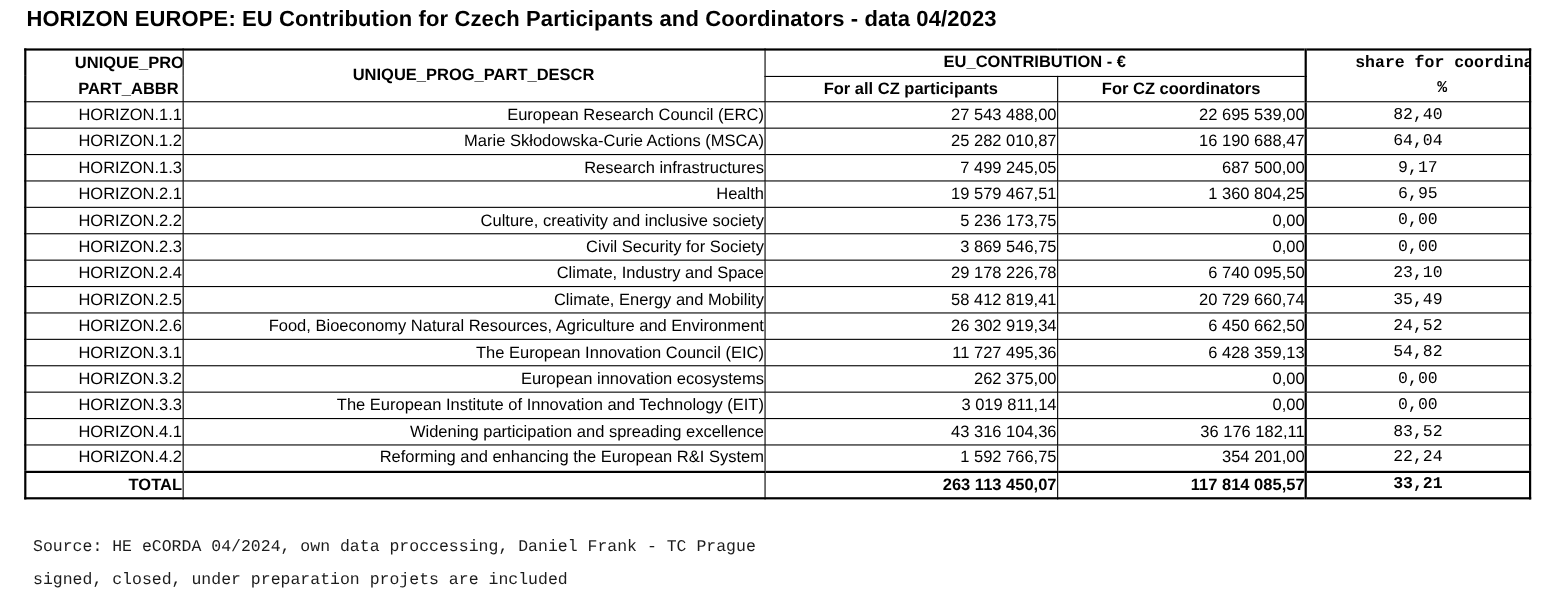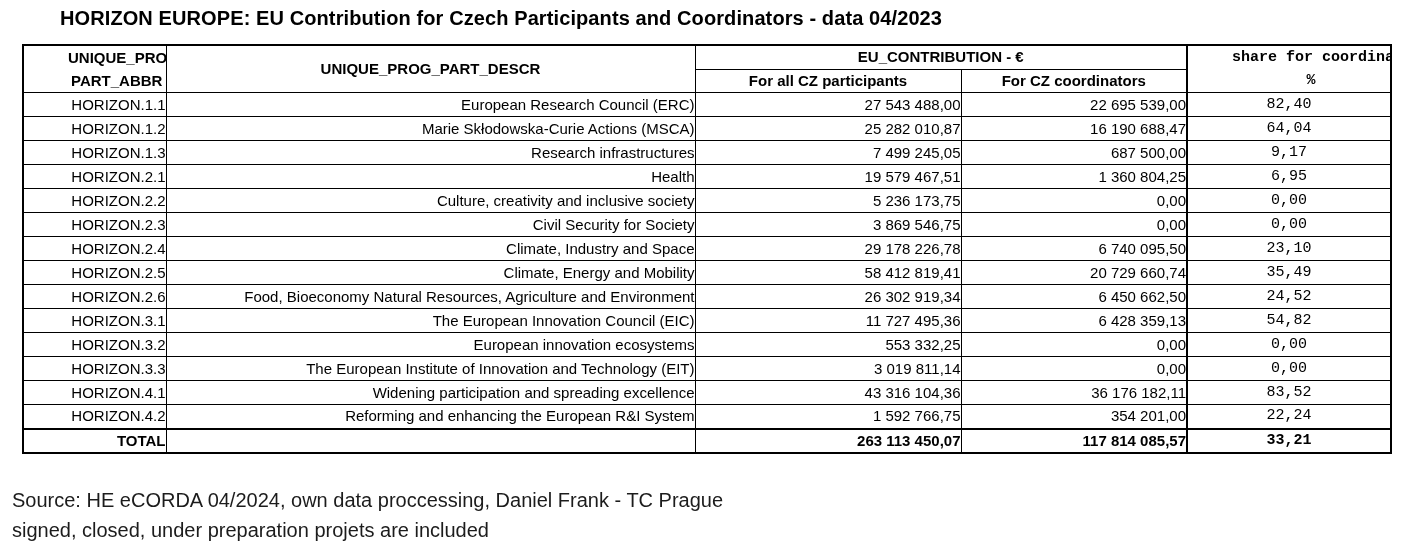--- a/index.html
+++ b/index.html
@@ -12,21 +12,20 @@
     position: relative;
     overflow: hidden;
   }
   .title {
     position: absolute;
     left: 24px; top: 7px;
     font-size: 20px;
     font-weight: bold;
     letter-spacing: 0.1px;
     white-space: nowrap;
-    margin-left: 36px;
   }
   table.he-table {
     position: absolute;
     left: 22px; top: 44px;
     width: 1368px;
     border-collapse: collapse;
     table-layout: fixed;
     border: 2px solid #000000;
   }
   .he-table col.c1 { width: 143px; }
@@ -52,24 +51,25 @@
   .cell-num    { text-align: right; padding-right: 9px; }
   .cell-center { text-align: center; }
   .b-left-2    { border-left: 2px solid #000000 !important; font-family: Liberation Mono, monospace; }
   .two-line div { line-height: 23px; padding-left: 44px; }
   tfoot td {
     font-weight: bold;
     border-top: 2px solid #000000 !important;
   }
   .footer-line {
     position: absolute;
-    left: 12px;
-    font-size: 20px;
+    left: 30px;
+    font-size: 15px;
     color: #1c1c1c;
     white-space: nowrap;
+    font-family: Liberation Mono, monospace;
   }
   .footer-line-1 { top: 489px; }
   .footer-line-2 { top: 519px; text-align: right; }
 </style>
 </head>
 <body>
 
 <div class="title">HORIZON EUROPE: EU Contribution for Czech Participants and Coordinators - data 04/2023</div>
 
 <table class="he-table">
@@ -175,21 +175,21 @@
     <td class="cell-left">HORIZON.3.1</td>
     <td class="cell-left">The European Innovation Council (EIC)</td>
     <td class="cell-num">11 727 495,36</td>
     <td class="cell-num">6 428 359,13</td>
     <td class="cell-center b-left-2">54,82</td>
   </tr>
 
   <tr>
     <td class="cell-left">HORIZON.3.2</td>
     <td class="cell-left">European innovation ecosystems</td>
-    <td class="cell-num">553 332,25</td>
+    <td class="cell-num">262 375,00</td>
     <td class="cell-num">0,00</td>
     <td class="cell-center b-left-2">0,00</td>
   </tr>
 
   <tr>
     <td class="cell-left">HORIZON.3.3</td>
     <td class="cell-left">The European Institute of Innovation and Technology (EIT)</td>
     <td class="cell-num">3 019 811,14</td>
     <td class="cell-num">0,00</td>
     <td class="cell-center b-left-2">0,00</td>

